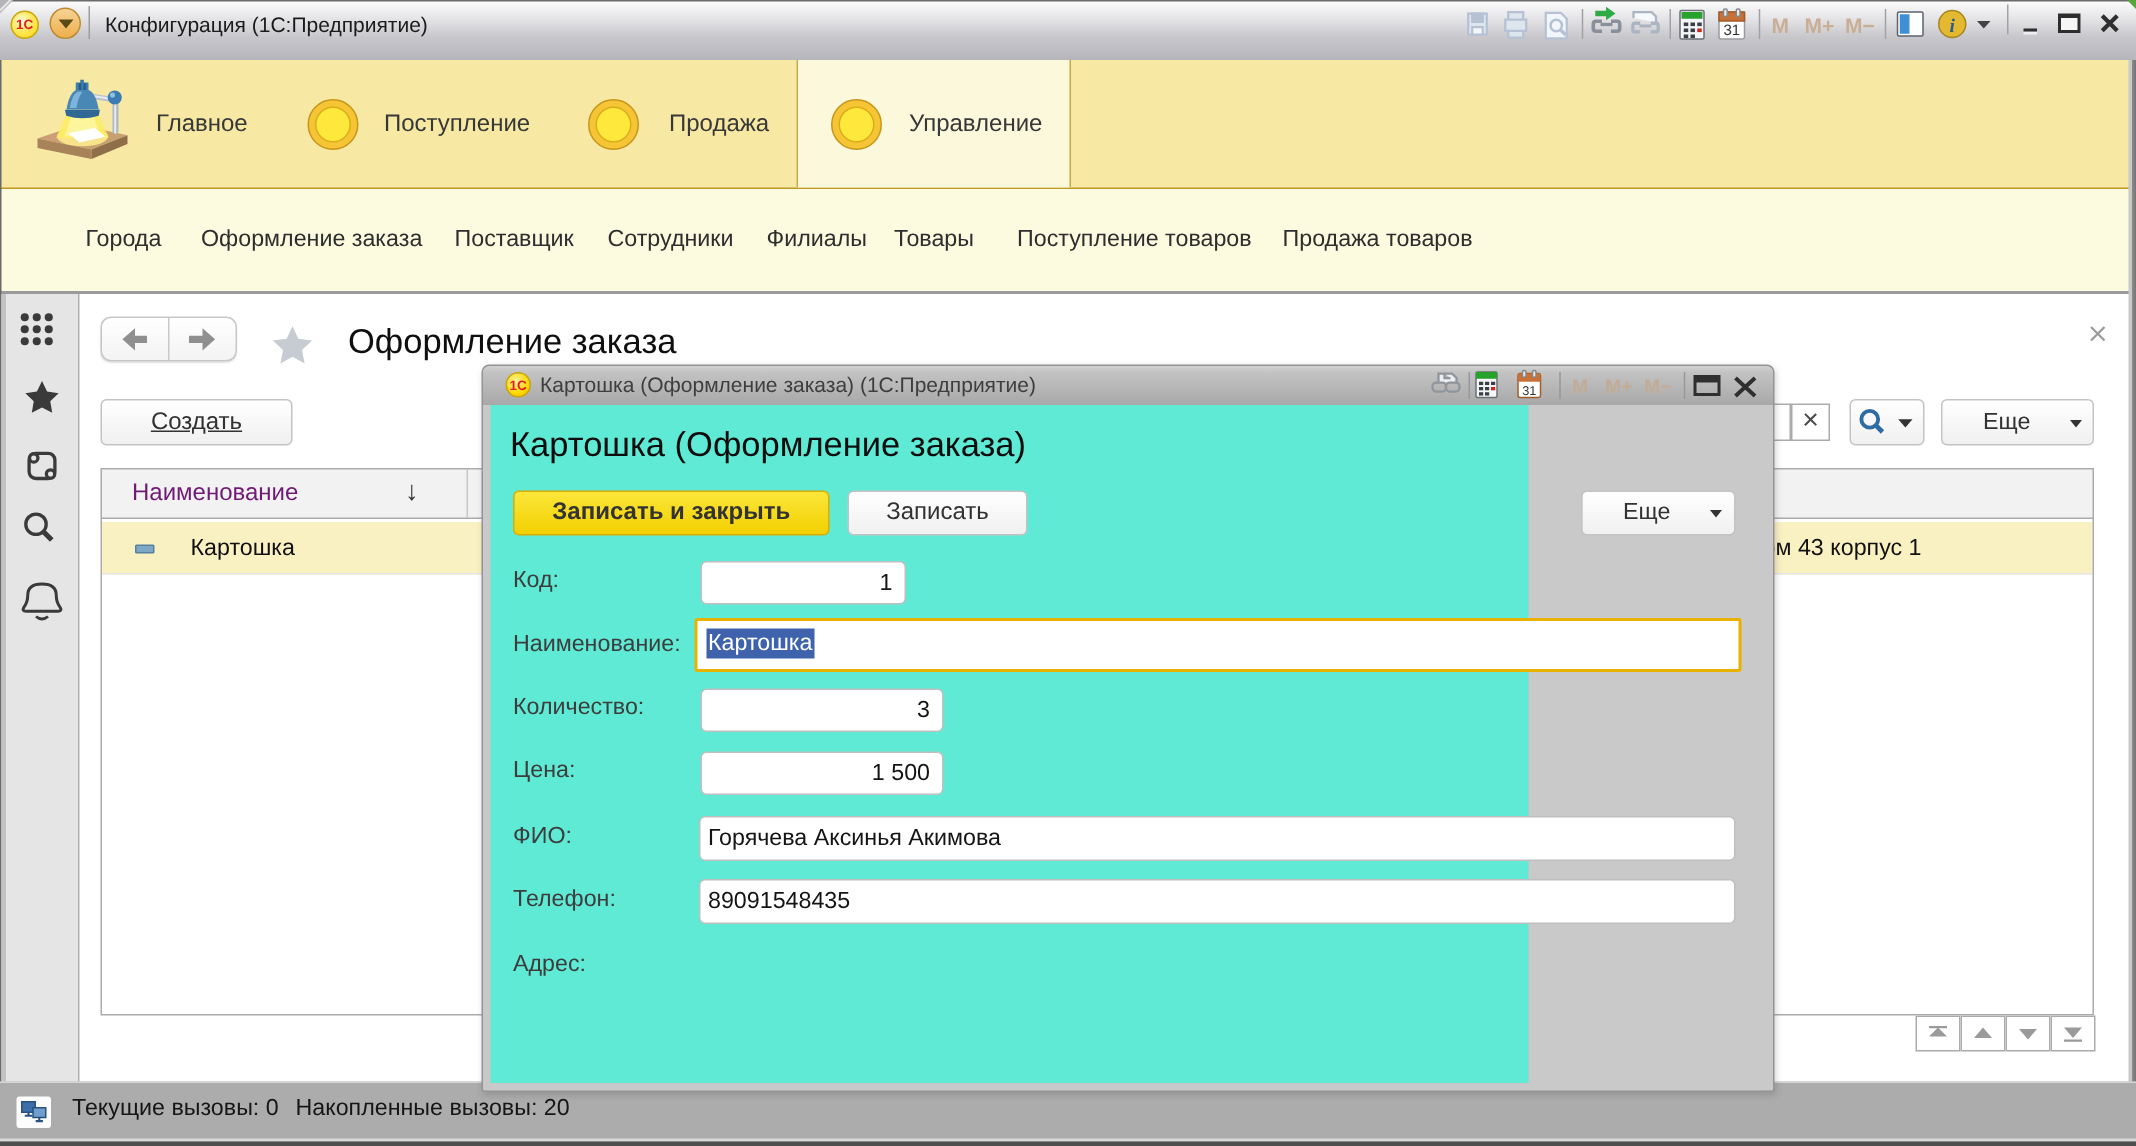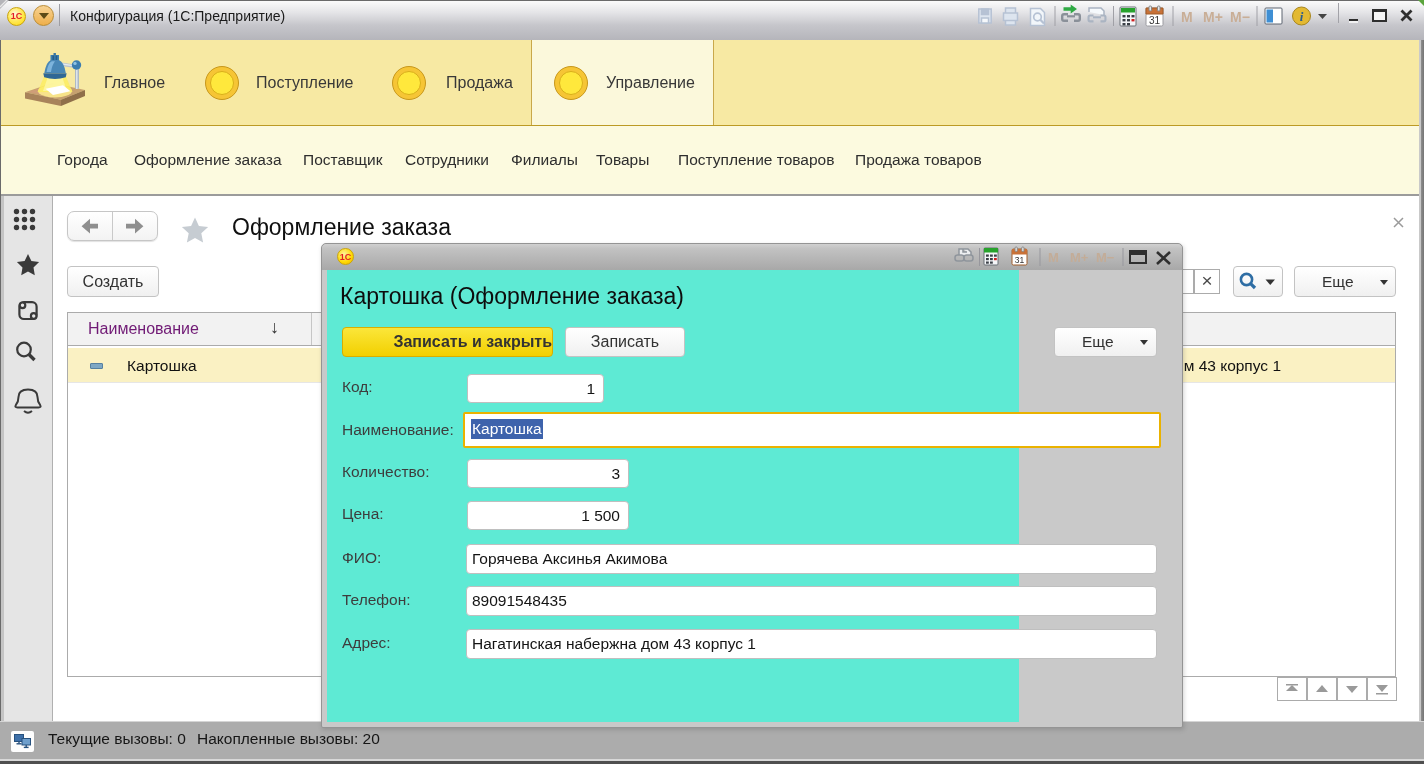--- a/index.html
+++ b/index.html
@@ -33,21 +33,21 @@
 #sidebar{left:3px;top:196px;width:49px;height:525px;background:#e5e5e5;}
 #sidebarb{left:52px;top:196px;width:1px;height:525px;background:#b0b0b0;}
 
 #navbox{left:67px;top:211px;width:91px;height:30px;background:linear-gradient(#fff,#f3f3f3);border:1px solid #c6c6c6;border-radius:7px;box-sizing:border-box;box-shadow:0 1px 1px rgba(0,0,0,0.12);}
 #navdiv{left:112px;top:212px;width:1px;height:28px;background:#c9c9c9;}
 
 #h1{left:232px;top:214px;font-size:23px;color:#0f0f0f;}
 
 
 .btn{background:linear-gradient(#ffffff,#f0f0f0);border:1px solid #c3c3c3;border-radius:4px;box-sizing:border-box;color:#323232;}
-#createbtn{left:67px;top:266px;width:92px;height:31px;font-size:16px;text-align:center;line-height:29px;}
+#createbtn{left:67px;top:266px;width:128px;height:31px;font-size:16px;text-align:center;line-height:29px;text-decoration:underline;}
 #searchfield{left:1100px;top:269px;width:94px;height:25px;background:#fff;border:1px solid #ababab;box-sizing:border-box;}
 #searchx{left:1194px;top:269px;width:26px;height:25px;background:#fff;border:1px solid #ababab;box-sizing:border-box;text-align:center;color:#4a4a4a;font-size:19px;font-weight:300;line-height:22px;}
 #searchbtn{left:1233px;top:266px;width:50px;height:31px;}
 #morebtn1{left:1294px;top:266px;width:102px;height:31px;font-size:15.5px;}
 .caret{width:0;height:0;border-left:4.5px solid transparent;border-right:4.5px solid transparent;border-top:5px solid #333;}
 
 #thead{left:67px;top:312px;width:1329px;height:34px;background:#f2f2f2;border:1px solid #ababab;box-sizing:border-box;}
 #theadtxt{left:88px;top:320px;font-size:16px;color:#701a75;}
 #sortarr{left:270px;top:317px;font-size:18px;color:#333;}
 #coldiv{left:311px;top:313px;width:1px;height:32px;background:#c6c6c6;}
@@ -67,21 +67,21 @@
 #stattxt2{left:197px;top:730px;font-size:15.5px;color:#161616;}
 #botline{left:0;top:759px;width:1424px;height:2px;background:#d8d8d8;}
 #botline2{left:0;top:761px;width:1424px;height:3px;background:#4f4f4f;}
 
 #dialog{left:321px;top:243px;width:862px;height:485px;box-sizing:border-box;background:#c9c9c9;border:1px solid #949494;border-radius:5px 5px 2px 2px;box-shadow:1px 2px 4px rgba(80,80,80,0.25);}
 #dtitle{position:absolute;left:0;top:0;width:100%;height:26px;background:linear-gradient(#d0d0d0 0%,#c2c2c2 18%,#a8a8a8 100%);border-radius:5px 5px 0 0;}
 #dlogo{left:15px;top:4px;width:17px;height:17px;border-radius:50%;background:radial-gradient(circle at 40% 35%,#fff3a0 0%,#ffd900 60%,#f0b400 100%);border:1px solid #caa40c;color:#e31f25;font-size:9px;font-weight:bold;text-align:center;line-height:17px;box-sizing:border-box;}
 #dtitletxt{left:38px;top:4px;font-size:14px;color:#3e3e3e;}
 #dbody{position:absolute;left:5px;top:26px;width:692px;height:452px;background:#5eead4;}
 #dheading{left:13px;top:13px;font-size:23px;color:#0d0d0d;}
-#btnyellow{left:15px;top:57px;width:211px;height:30px;background:linear-gradient(#fbe63a,#f2d000);border:1px solid #d9ae00;border-radius:4px;box-sizing:border-box;font-size:16px;font-weight:bold;color:#333;text-align:right;line-height:28px;}
+#btnyellow{left:15px;top:57px;width:211px;height:30px;background:linear-gradient(#fbe63a,#f2d000);border:1px solid #d9ae00;border-radius:4px;box-sizing:border-box;font-size:16px;font-weight:bold;color:#333;text-align:center;line-height:28px;}
 #btnwrite{left:238px;top:57px;width:120px;height:30px;font-size:16px;text-align:center;line-height:28px;}
 #morebtn2{left:727px;top:57px;width:103px;height:30px;font-size:15.5px;}
 .flabel{left:15px;font-size:15.5px;color:#3d3d3d;}
 .finput{background:#fff;border:1px solid #bfbfbf;border-radius:4px;box-sizing:border-box;font-size:15.5px;color:#141414;}
 .num{text-align:right;padding-right:8px;line-height:27px;}
 .txt{padding-left:5px;line-height:28px;}
 </style></head>
 <body>
 <div class="abs" id="titlebar"></div>
 <svg class="abs" style="left:0;top:0" width="9" height="9">
@@ -307,20 +307,21 @@
       <line x1="12.8" y1="16.4" x2="17.6" y2="16.4" stroke="#27517e" stroke-width="1.4"></line>
     </svg></div>
 <div class="abs" id="stattxt1">Текущие вызовы: 0</div>
 <div class="abs" id="stattxt2">Накопленные вызовы: 20</div>
 <div class="abs" id="botline"></div>
 <div class="abs" id="botline2"></div>
 
 <div class="abs" id="dialog">
   <div id="dtitle">
     <div class="abs" id="dlogo">1С</div>
+    <div class="abs" id="dtitletxt">Картошка (Оформление заказа)  (1С:Предприятие)</div>
     <svg class="abs" style="left:629px;top:1px" width="230" height="24" viewBox="0 0 230 24">
       <g stroke="#8f959c" fill="none" stroke-width="1.5">
         <path d="M8 10 v-6 h9 l3 3 v3 M12 4 v3 h4" fill="#eceef0"></path>
         <rect x="4" y="10" width="9" height="6" rx="2.5"></rect>
           <rect x="13" y="10" width="9" height="6" rx="2.5"></rect>
       </g>
       <line x1="28.5" y1="3" x2="28.5" y2="21" stroke="#97979d"></line>
       <g>
         <rect x="33" y="3" width="14" height="17" rx="1" fill="#f4f6f8" stroke="#6b7077"></rect>
         <rect x="33" y="3" width="14" height="4.5" fill="#27a22c"></rect>
@@ -373,15 +374,14 @@
     </div>
     <div class="abs flabel" style="top:193px">Количество:</div>
     <div class="abs finput num" style="left:140px;top:189px;width:162px;height:29px">3</div>
     <div class="abs flabel" style="top:235px">Цена:</div>
     <div class="abs finput num" style="left:140px;top:231px;width:162px;height:29px">1 500</div>
     <div class="abs flabel" style="top:279px">ФИО:</div>
     <div class="abs finput txt" style="left:139px;top:274px;width:691px;height:30px">Горячева Аксинья Акимова</div>
     <div class="abs flabel" style="top:321px">Телефон:</div>
     <div class="abs finput txt" style="left:139px;top:316px;width:691px;height:30px">89091548435</div>
     <div class="abs flabel" style="top:364px">Адрес:</div>
-    <div class="abs finput txt" style="left:139px;top:359px;width:691px;height:30px">Нагатинская набержна дом 43 корпус 1</div>
   </div>
 </div>
 
 </body></html>

